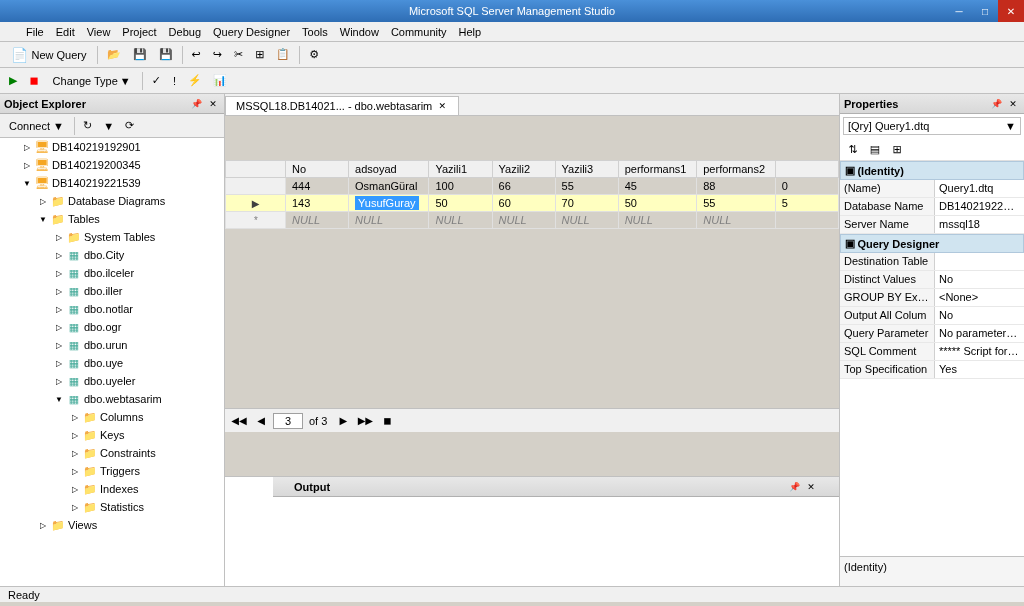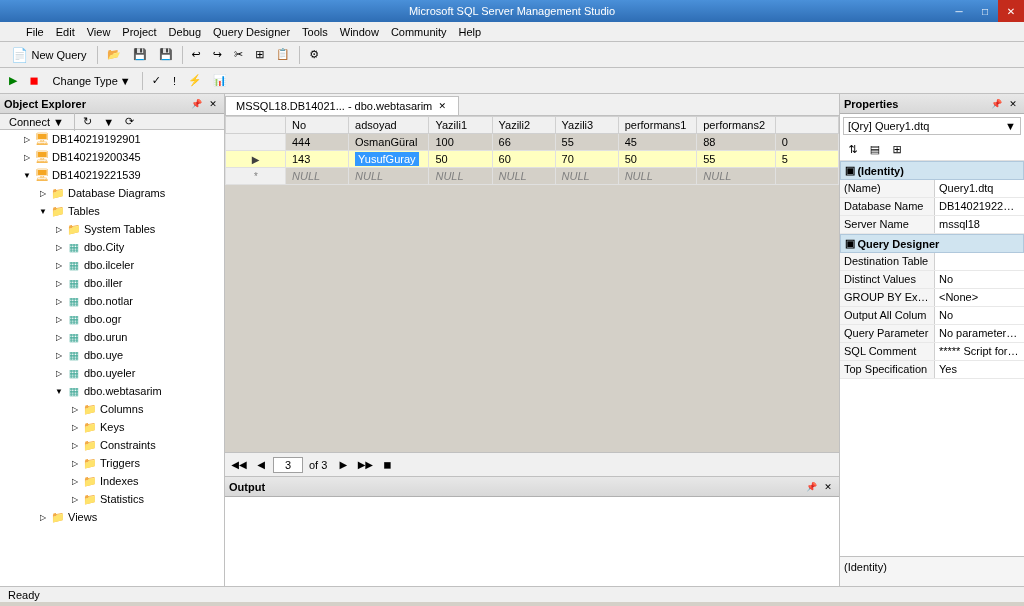--- a/index.html
+++ b/index.html
@@ -153,21 +153,21 @@
       align-items: center;
       justify-content: center;
       font-size: 9px;
       cursor: pointer;
       background: transparent;
       border: none;
     }
 
     .oe-toolbar {
       background: #f0f0f0;
-      height: 16px;
+      height: 24px;
       border-bottom: 1px solid #c0c0c0;
       display: flex;
       align-items: center;
       padding: 0 2px;
       gap: 1px;
     }
 
     .tree-view {
       flex: 1;
       overflow-y: auto;
@@ -303,23 +303,24 @@
       flex-direction: column;
       overflow: hidden;
     }
     .output-header {
       background: linear-gradient(to bottom, #e8e8e8, #d8d8d8);
       border-bottom: 1px solid #b0b0b0;
       height: 20px;
       display: flex;
       align-items: center;
       justify-content: space-between;
-      padding: 0 4px;
+      padding: 0 21px;
       font-size: 11px;
       font-weight: bold;
+      margin-left: 48px;
     }
 
     
     .properties-panel {
       width: 185px;
       min-width: 185px;
       background: white;
       border-left: 1px solid #c0c0c0;
       display: flex;
       flex-direction: column;
@@ -695,21 +696,21 @@
         <span class="tree-indent"></span>
         <span class="tree-indent"></span>
         <span class="tree-expander">▷</span>
         <span class="tree-icon icon-folder">📁</span>
         <span class="tree-label">Views</span>
       </div>
 
     </div>
   </div>
 
-  <div style="flex:1; display:flex; flex-direction:column; overflow:hidden;">
+  <div style="flex:1; display:flex; flex-direction:column; overflow:hidden;gap:44px;">
 
     <div class="query-tab-bar">
       <div class="query-tab">
         <span>MSSQL18.DB14021... - dbo.webtasarim</span>
         <span class="query-tab-close">✕</span>
       </div>
     </div>
 
     <div class="data-grid" style="flex:1;">
       <table class="grid-table">

